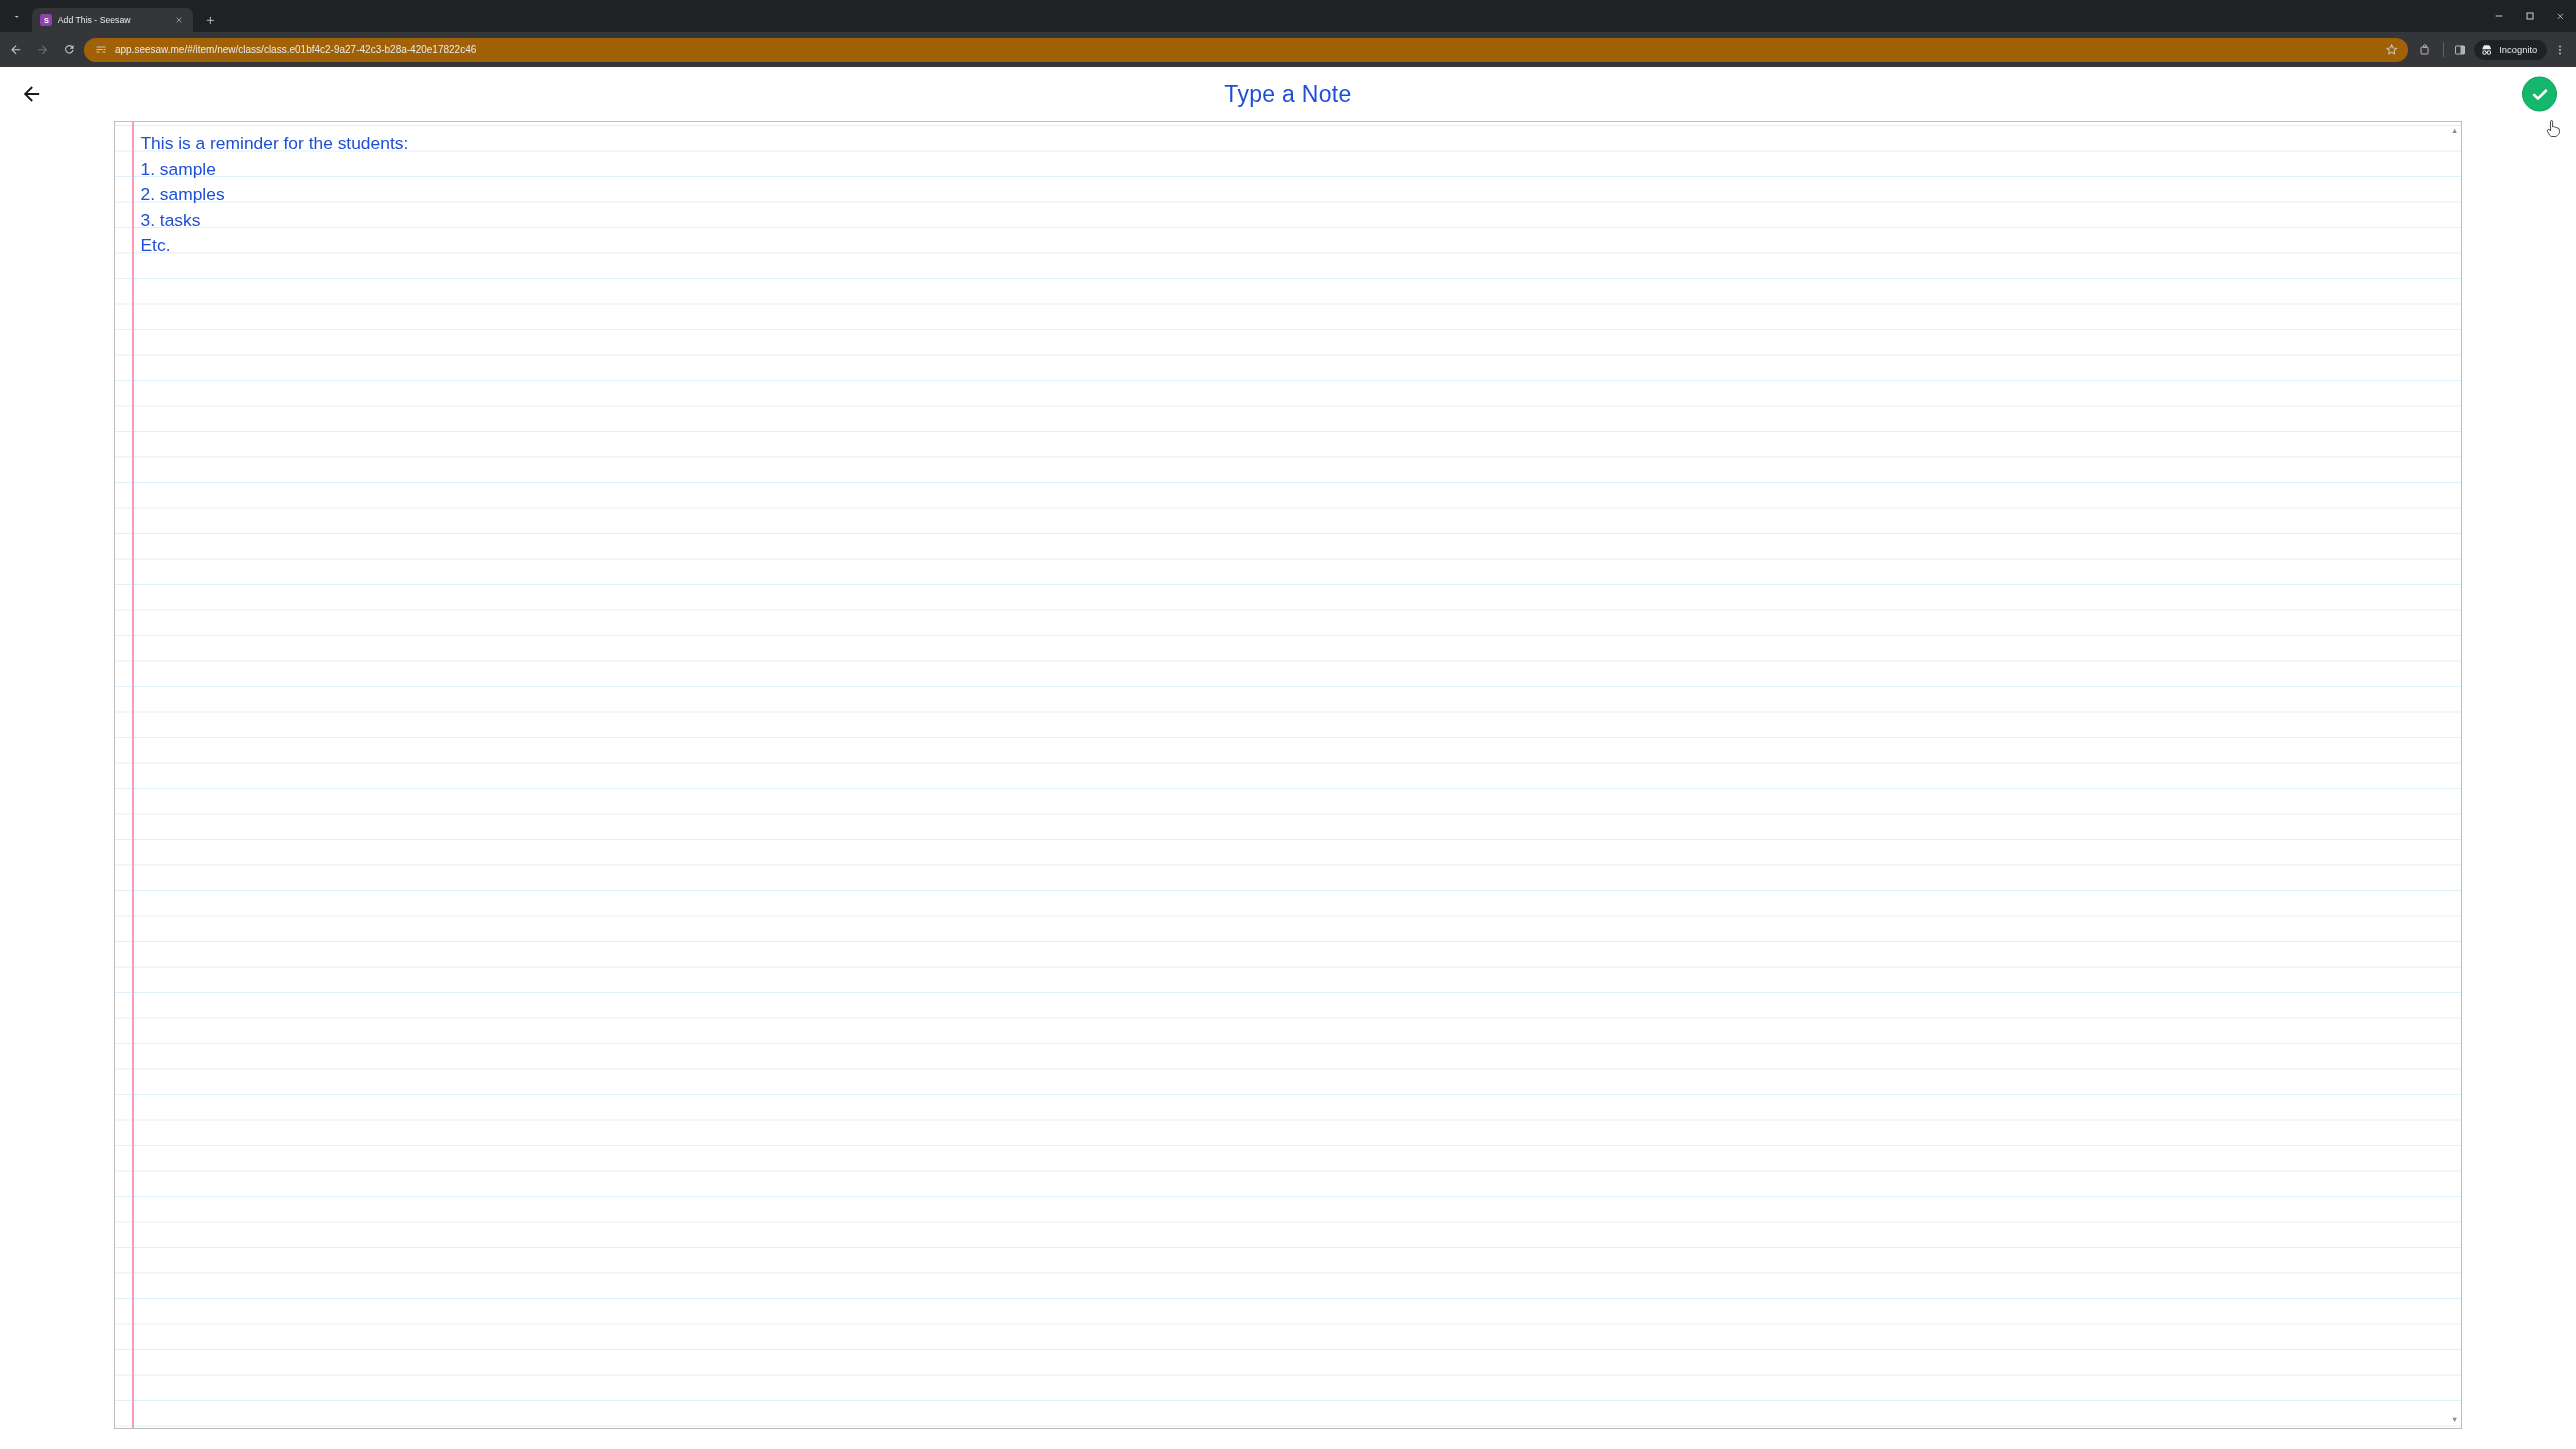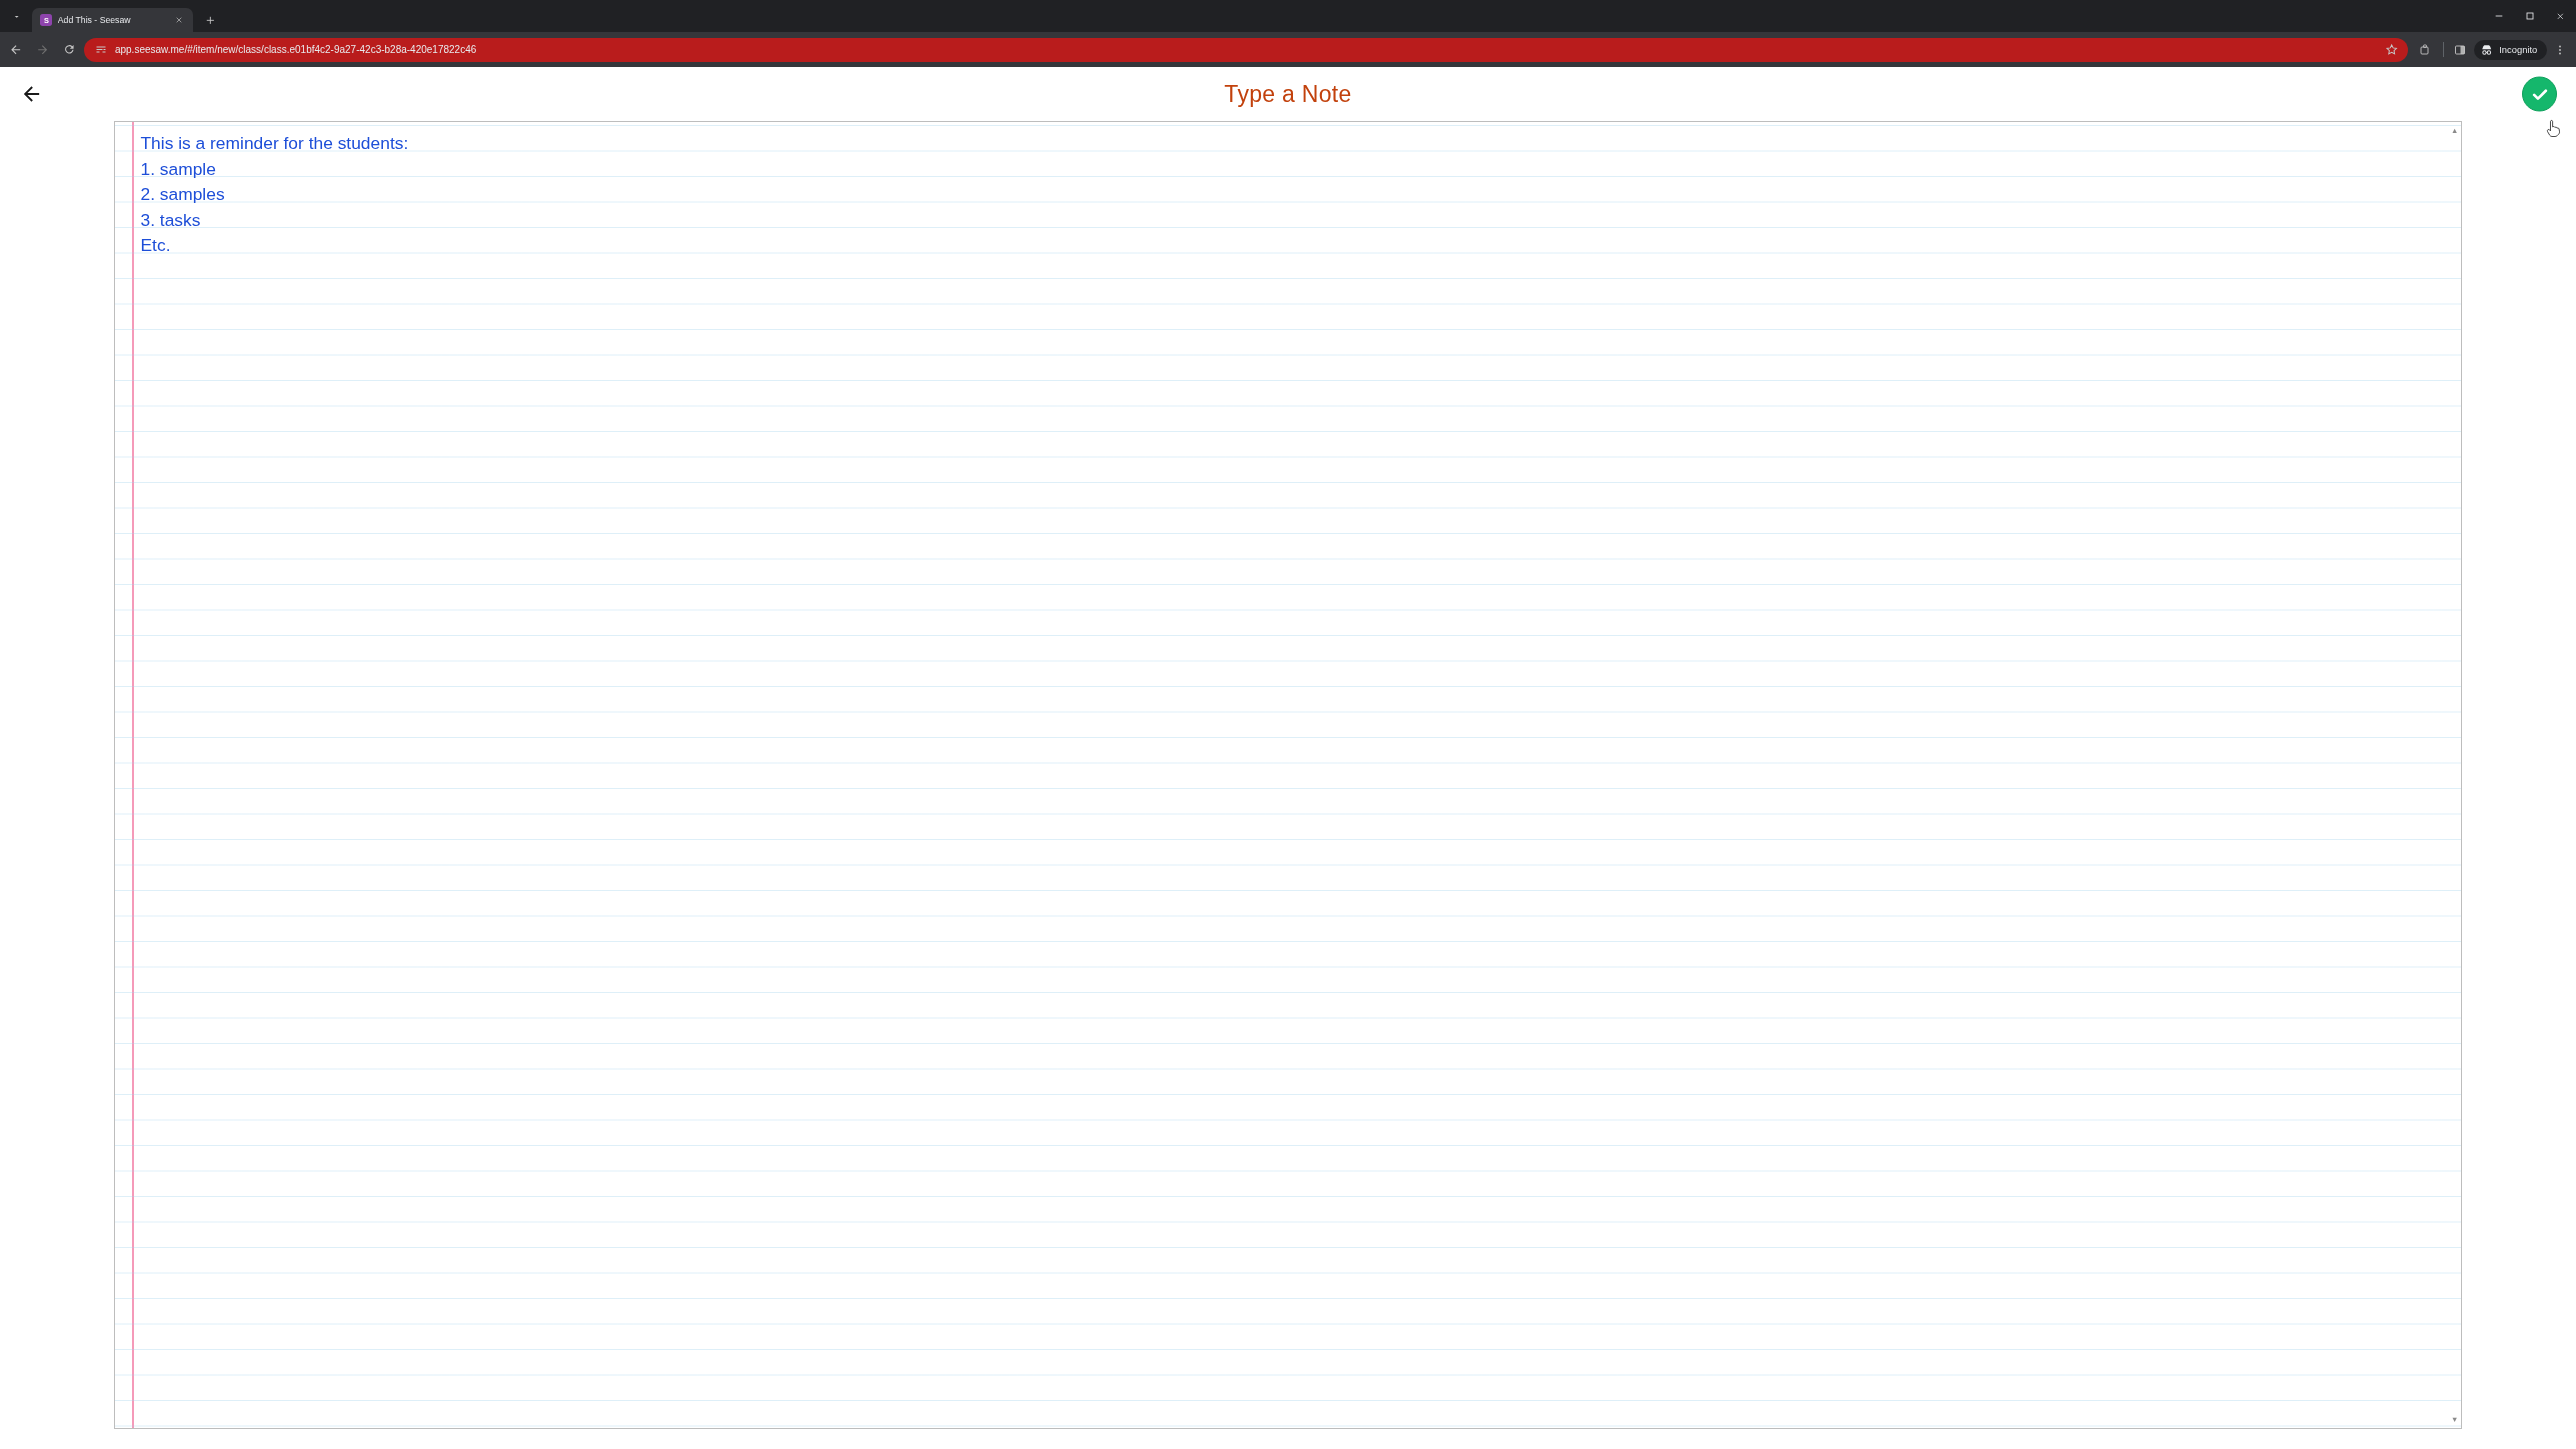--- a/index.html
+++ b/index.html
@@ -63,21 +63,21 @@
 .tool-btn {
   width:24px; height:24px;
   display:flex; align-items:center; justify-content:center;
   color:#c7c7c7;
   border-radius:12px;
 }
 .tool-btn.disabled { color:#6f6f6f; }
 .omnibox {
   flex:1;
   height:24px;
-  background:#b91c1c;
+  background:#a16207;
   border-radius:12px;
   display:flex; align-items:center;
   padding:0 9.4px;
   gap:6.7px;
   color:#e8eaed;
   font-size:10px;
 }
 .omnibox .site-chip {
   width:14.8px; height:14.8px;
   display:flex;align-items:center;justify-content:center;
@@ -107,21 +107,21 @@
   position:relative;
 }
 .back-arrow {
   position:absolute; left:20px; top:50%; transform:translateY(-50%);
   color:#1a1a1a;
 }
 .app-title {
   margin:0 auto;
   font-size:23px;
   font-weight:500;
-  color:#c2410c;
+  color:#1d4ed8;
   letter-spacing:0.3px;
 }
 .confirm-btn {
   position:absolute; right:19px; top:50%; transform:translateY(-50%);
   width:35px; height:35px; border-radius:50%;
   background:#15b76c;
   display:flex; align-items:center; justify-content:center;
   border:1.3px solid #0fa05c;
 }
 

